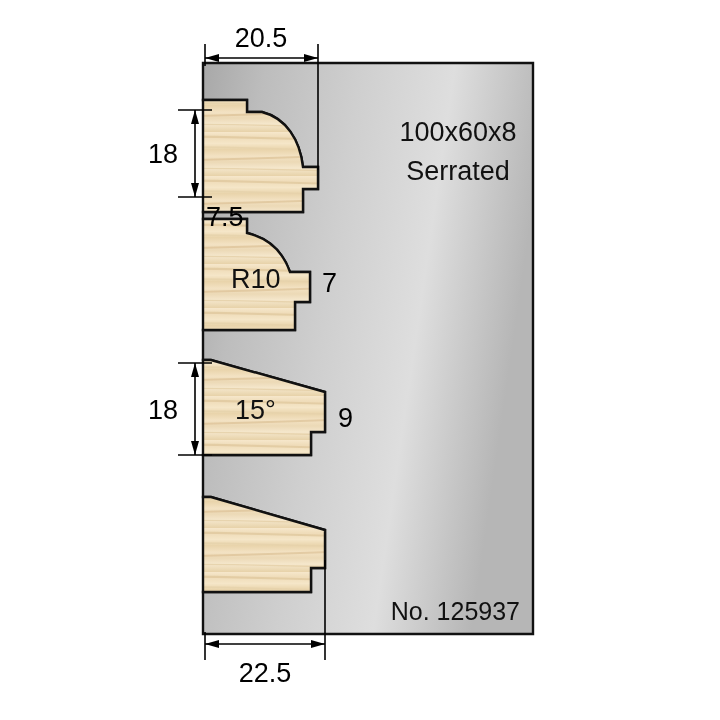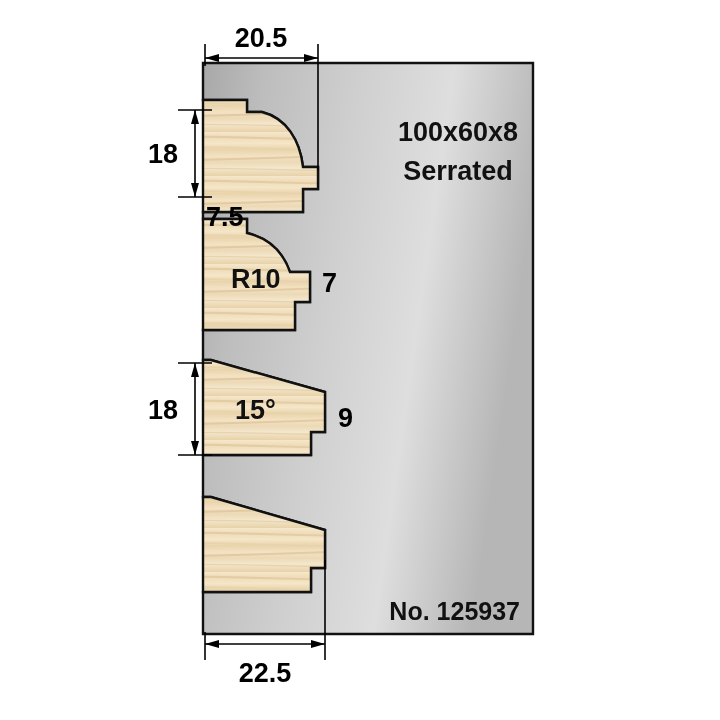--- a/index.html
+++ b/index.html
@@ -1,18 +1,18 @@
 <!DOCTYPE html>
 <html><head>
 <meta charset="utf-8">
 <style>
   html,body{margin:0;padding:0;background:#ffffff;}
   body{width:720px;height:720px;overflow:hidden;
        font-family:"Liberation Sans", sans-serif;}
-  #stage{position:relative;width:720px;height:720px;background:#fff;font-weight:bold;}
+  #stage{position:relative;width:720px;height:720px;background:#fff;}
   svg{display:block;}
   .dimtext{font-family:"Liberation Sans", sans-serif;font-size:27px;fill:#000;}
   .bodytext{font-family:"Liberation Sans", sans-serif;font-size:27px;fill:#111;}
   .partno{font-family:"Liberation Sans", sans-serif;font-size:25px;fill:#111;}
 </style>
 </head>
 <body>
 
 <div id="stage">
 <svg width="720" height="720" viewBox="0 0 720 720">

